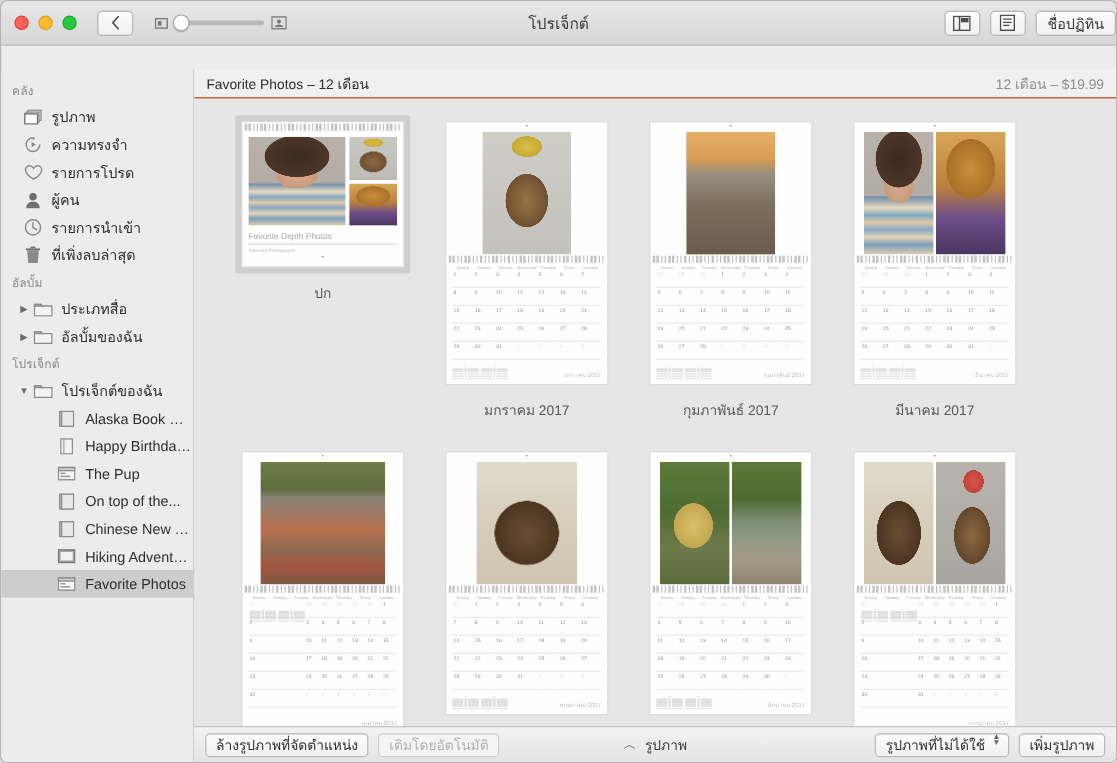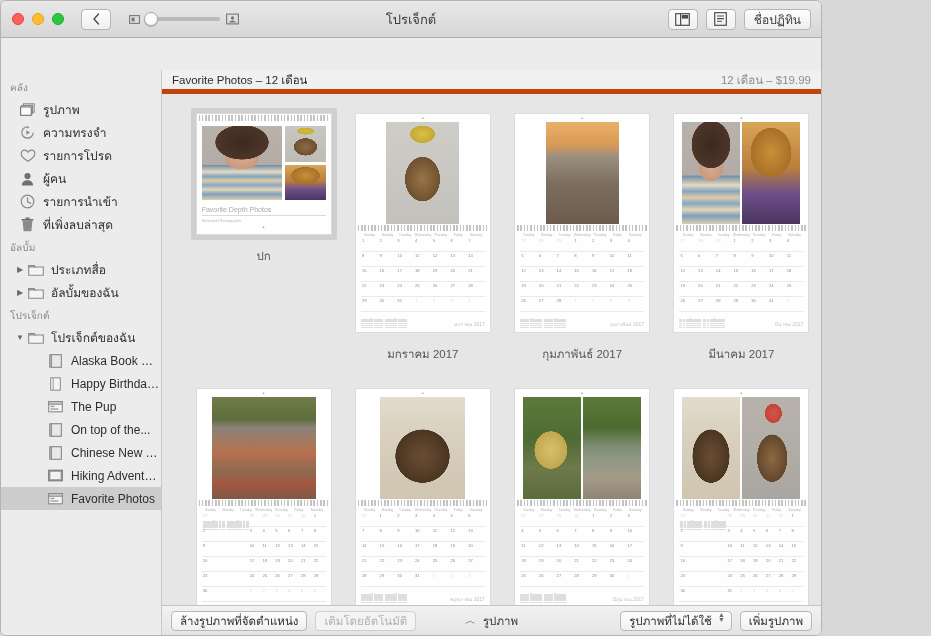--- a/index.html
+++ b/index.html
@@ -3,28 +3,27 @@
 <meta charset="utf-8">
 <style>
   * { box-sizing: border-box; margin: 0; padding: 0; }
   html, body {
     width: 931px; height: 636px;
     font-family: "Liberation Sans", "DejaVu Sans", sans-serif;
     overflow: hidden;
     background: #d8d8d8;
   }
   .window {
-    width: 822px; height: 636px;
+    width: 931px; height: 636px;
     position: relative;
     display: flex; flex-direction: column;
     background: #ececec;
     border: 1px solid #b4b4b4;
     border-radius: 6px;
     overflow: hidden;
-    gap: 12px;
   }
 
   
   .titlebar {
     height: 37px; flex: 0 0 37px;
     background: linear-gradient(to bottom, #e8e8e8, #d6d6d6);
     border-bottom: 1px solid #b0b0b0;
     display: flex; align-items: center;
     position: relative;
   }
@@ -65,21 +64,21 @@
     box-shadow: 0 1px 1px rgba(0,0,0,.18);
   }
 
   .win-title {
     position: absolute; left: 0; right: 0;
     text-align: center;
     font-size: 13px; color: #3c3c3c;
   }
   .tb-right {
     margin-left: auto; display: flex; align-items: center;
-    gap: 8px; padding-right: 10px; text-align: right;
+    gap: 8px;  text-align: right;
   }
   .tb-icon-btn { width: 30px; }
   .tb-text-btn { padding: 0 9px; }
 
   
   .body-row { flex: 1; display: flex; min-height: 0; margin-top: 20px; }
 
   
   .sidebar {
     width: 161px; flex: 0 0 161px;
@@ -117,21 +116,21 @@
     color: #6a6a6a;
     font-size: 8px;
     display: flex; align-items: center; justify-content: center;
   }
 
   
   .main { flex: 1; display: flex; flex-direction: column; min-width: 0; background: #e6e6e6; }
   .main-head {
     height: 24px; flex: 0 0 24px;
     background: #f0f0f0;
-    border-bottom: 5px solid #c2410c;
+    border-bottom: 1px solid #c2410c;
     display: flex; align-items: center;
     padding: 0 10px;
     font-size: 11.5px;
   }
   .mh-title { color: #2c2c2c; }
   .mh-price { margin-left: auto; color: #8d8d8d; }
 
   .canvas {
     flex: 1; min-height: 0;
     padding: 14px 0 0 0;

